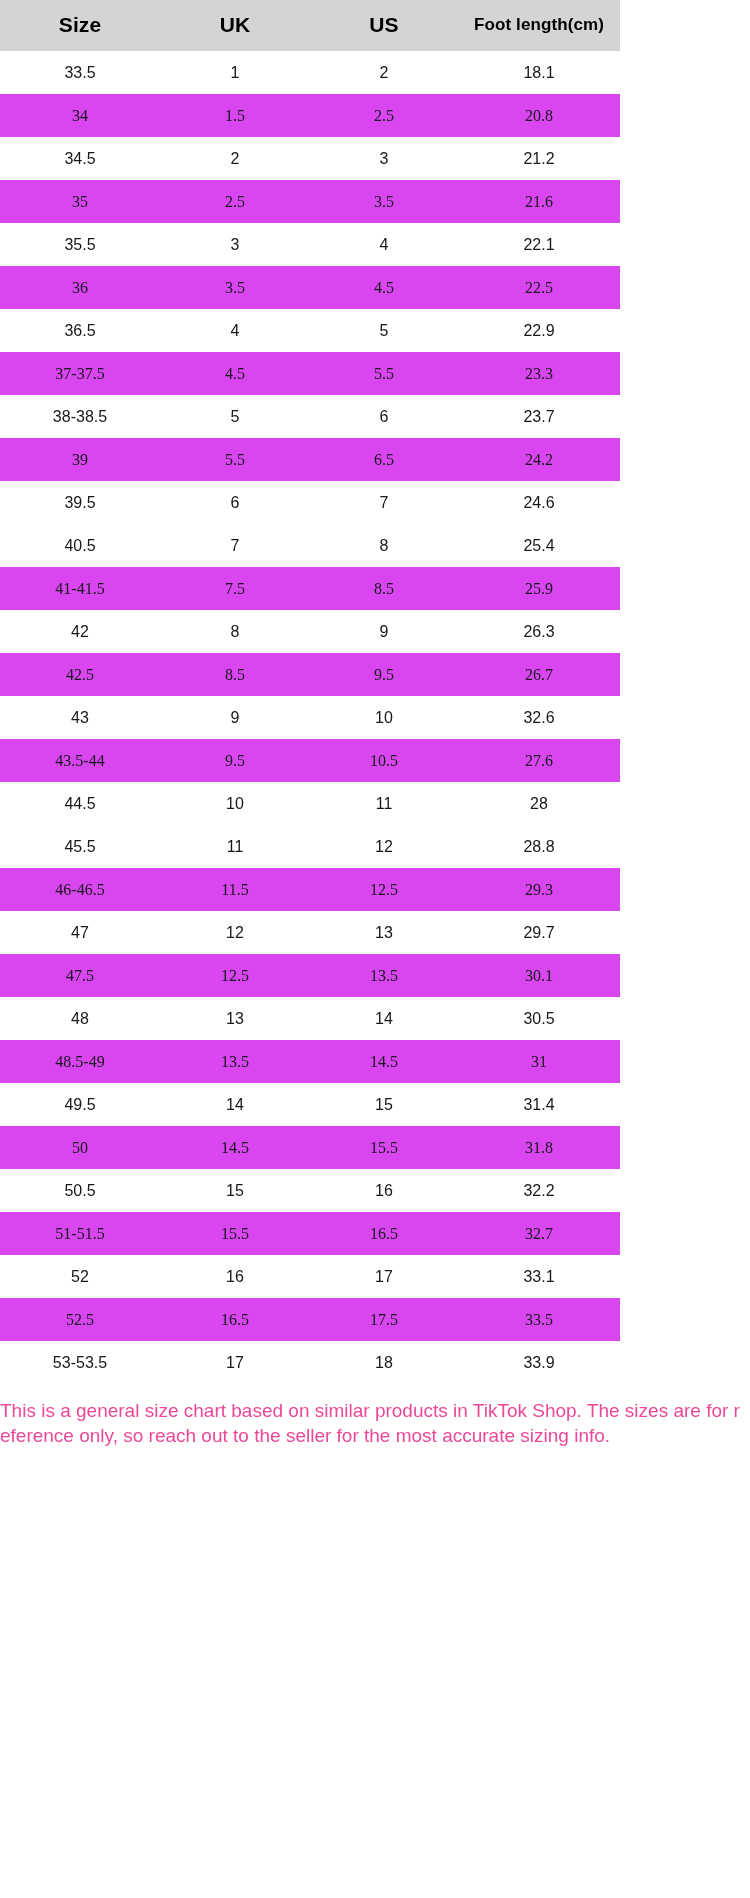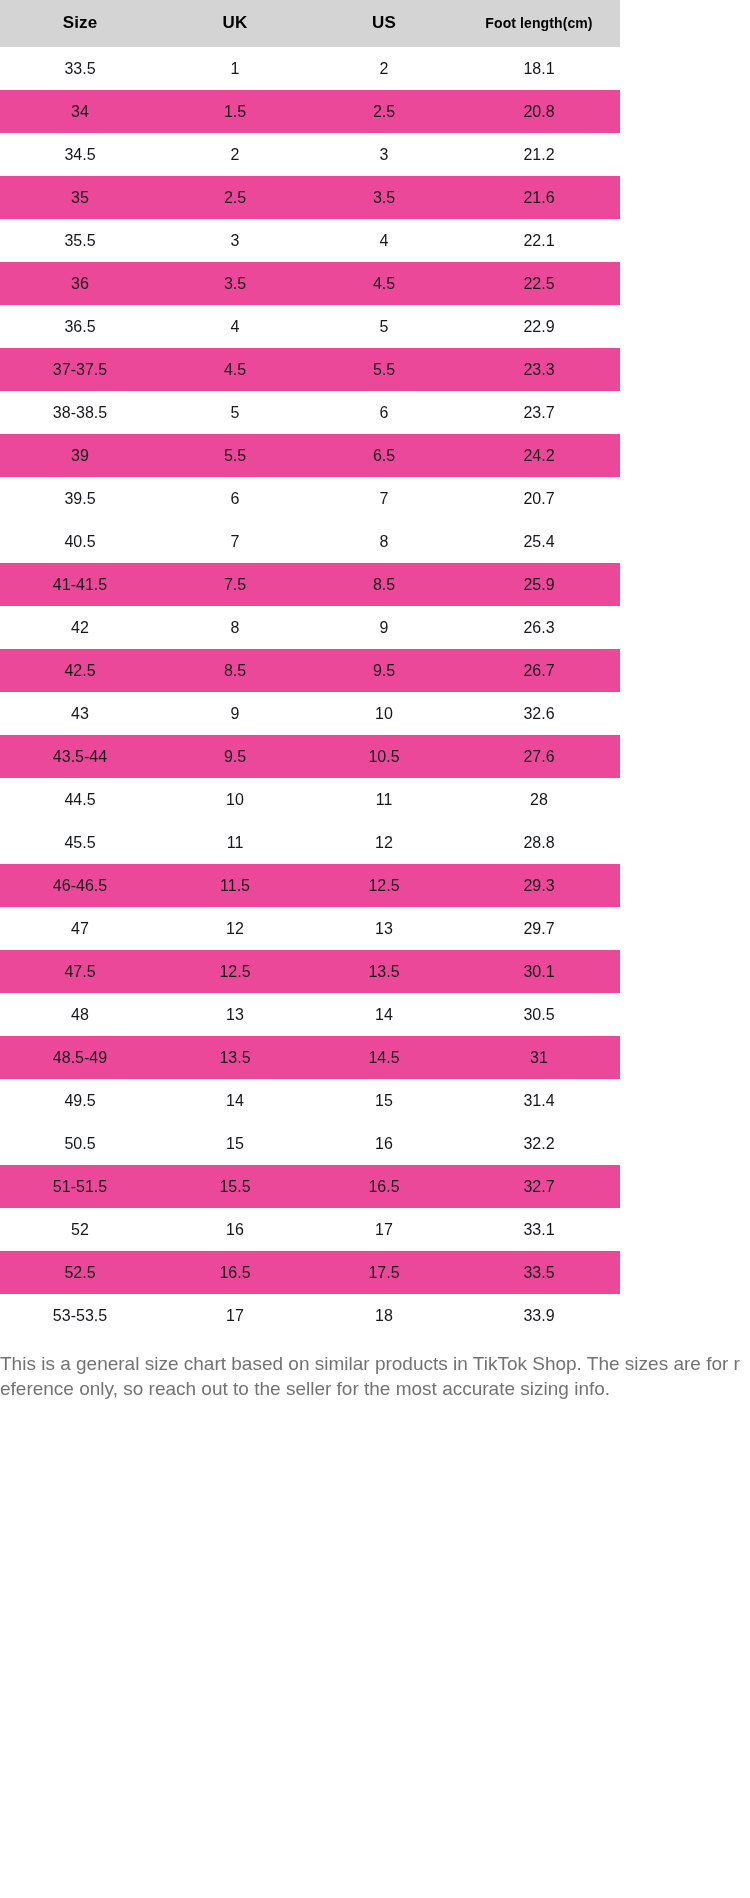--- a/index.html
+++ b/index.html
@@ -26,50 +26,50 @@
   }
   .size-table col.c0 { width: 160px; }
   .size-table col.c1 { width: 150px; }
   .size-table col.c2 { width: 148px; }
   .size-table col.c3 { width: 162px; }
 
   thead tr {
     background: #d4d4d4;
   }
   thead th {
-    font-size: 17px;
+    font-size: 21px;
     font-weight: bold;
     color: #000000;
     text-align: center;
     padding: 13px 2px 14px 2px;
     letter-spacing: 0.1px;
   }
   thead th.foot-col {
-    font-size: 14px;
+    font-size: 17px;
   }
 
   tbody tr.row-even { background: #ffffff; }
-  tbody tr.row-odd  { background: #ec4899; }
+  tbody tr.row-odd  { background: #d946ef; font-family: Liberation Serif, serif; }
 
   tbody td {
     font-size: 16px;
     font-weight: normal;
     color: #16181c;
     text-align: center;
     padding: 12px 2px 12px 2px;
     height: 19px;
     line-height: 19px;
   }
 
   .disclaimer {
     width: 750px;
     padding: 14px 0 0 0;
     font-size: 19px;
     line-height: 25px;
-    color: #737373;
+    color: #ec4899;
     font-family: "Liberation Sans", sans-serif;
     white-space: pre-wrap;
     word-break: break-all;
     box-sizing: border-box;
   }
 </style>
 </head>
 <body>
 
 <div id="page">
@@ -147,21 +147,21 @@
         <tr class="row-odd">
           <td>39</td>
           <td>5.5</td>
           <td>6.5</td>
           <td>24.2</td>
         </tr>
         <tr class="row-even">
           <td>39.5</td>
           <td>6</td>
           <td>7</td>
-          <td>20.7</td>
+          <td>24.6</td>
         </tr>
         <tr class="row-even">
           <td>40.5</td>
           <td>7</td>
           <td>8</td>
           <td>25.4</td>
         </tr>
         <tr class="row-odd">
           <td>41-41.5</td>
           <td>7.5</td>
@@ -233,20 +233,26 @@
           <td>13.5</td>
           <td>14.5</td>
           <td>31</td>
         </tr>
         <tr class="row-even">
           <td>49.5</td>
           <td>14</td>
           <td>15</td>
           <td>31.4</td>
         </tr>
+        <tr class="row-odd">
+          <td>50</td>
+          <td>14.5</td>
+          <td>15.5</td>
+          <td>31.8</td>
+        </tr>
         <tr class="row-even">
           <td>50.5</td>
           <td>15</td>
           <td>16</td>
           <td>32.2</td>
         </tr>
         <tr class="row-odd">
           <td>51-51.5</td>
           <td>15.5</td>
           <td>16.5</td>

